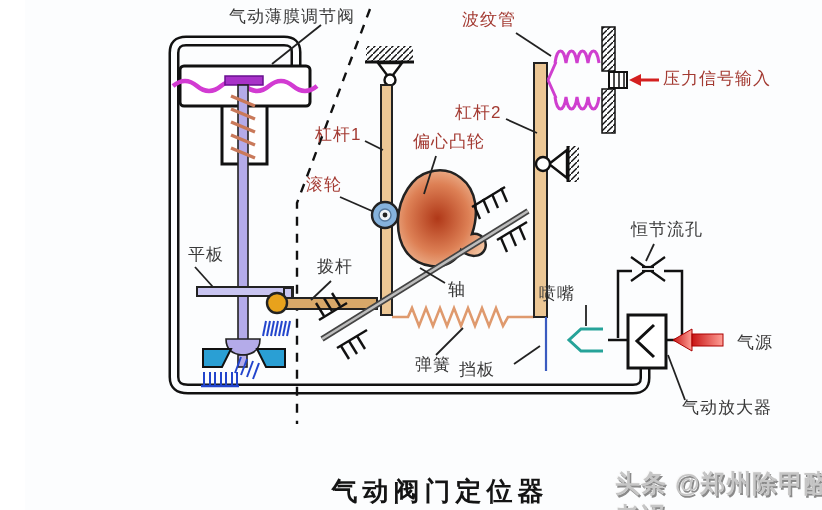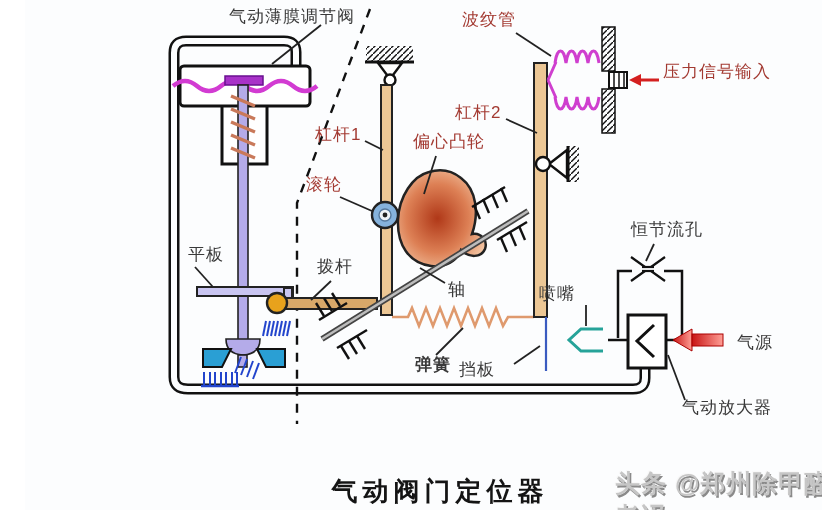--- a/index.html
+++ b/index.html
@@ -204,31 +204,31 @@
     <line class="ptr" x1="420" y1="283" x2="395" y2="268"></line>
     <line class="ptr" x1="561" y1="305" x2="561" y2="326"></line>
     <line class="ptr" x1="411" y1="355" x2="438" y2="328"></line>
     <line class="ptr" x1="489" y1="364" x2="515" y2="346"></line>
     <line class="ptr" x1="660" y1="400" x2="643" y2="355"></line>
   </g>
 </svg>
 
 <div class="lbl" style="left:204px;top:8px;">气动薄膜调节阀</div>
 <div class="lbl red" style="left:437px;top:11px;text-align:right;">波纹管</div>
-<div class="lbl red" style="left:638px;top:63px;">压力信号输入</div>
+<div class="lbl red" style="left:638px;top:70px;">压力信号输入</div>
 <div class="lbl red" style="left:430px;top:104px;">杠杆2</div>
 <div class="lbl red" style="left:290px;top:126px;">杠杆1</div>
 <div class="lbl red" style="left:388px;top:133px;text-align:center;">偏心凸轮</div>
 <div class="lbl red" style="left:281px;top:176px;">滚轮</div>
 <div class="lbl" style="left:606px;top:221px;">恒节流孔</div>
 <div class="lbl" style="left:155px;top:246px;padding-left:8px;">平板</div>
 <div class="lbl" style="left:292px;top:258px;">拨杆</div>
 <div class="lbl" style="left:423px;top:281px;">轴</div>
 <div class="lbl" style="left:514px;top:285px;">喷嘴</div>
 <div class="lbl" style="left:712px;top:334px;">气源</div>
-<div class="lbl" style="left:390px;top:356px;font-weight:bold;">弹簧</div>
+<div class="lbl" style="left:390px;top:356px;">弹簧</div>
 <div class="lbl" style="left:434px;top:361px;">挡板</div>
 <div class="lbl" style="left:657px;top:399px;">气动放大器</div>
 
 <div class="title">气动阀门定位器</div>
 <div class="watermark">头条 @郑州除甲醛老冯</div>
 
 </div>
 
 </body></html>

